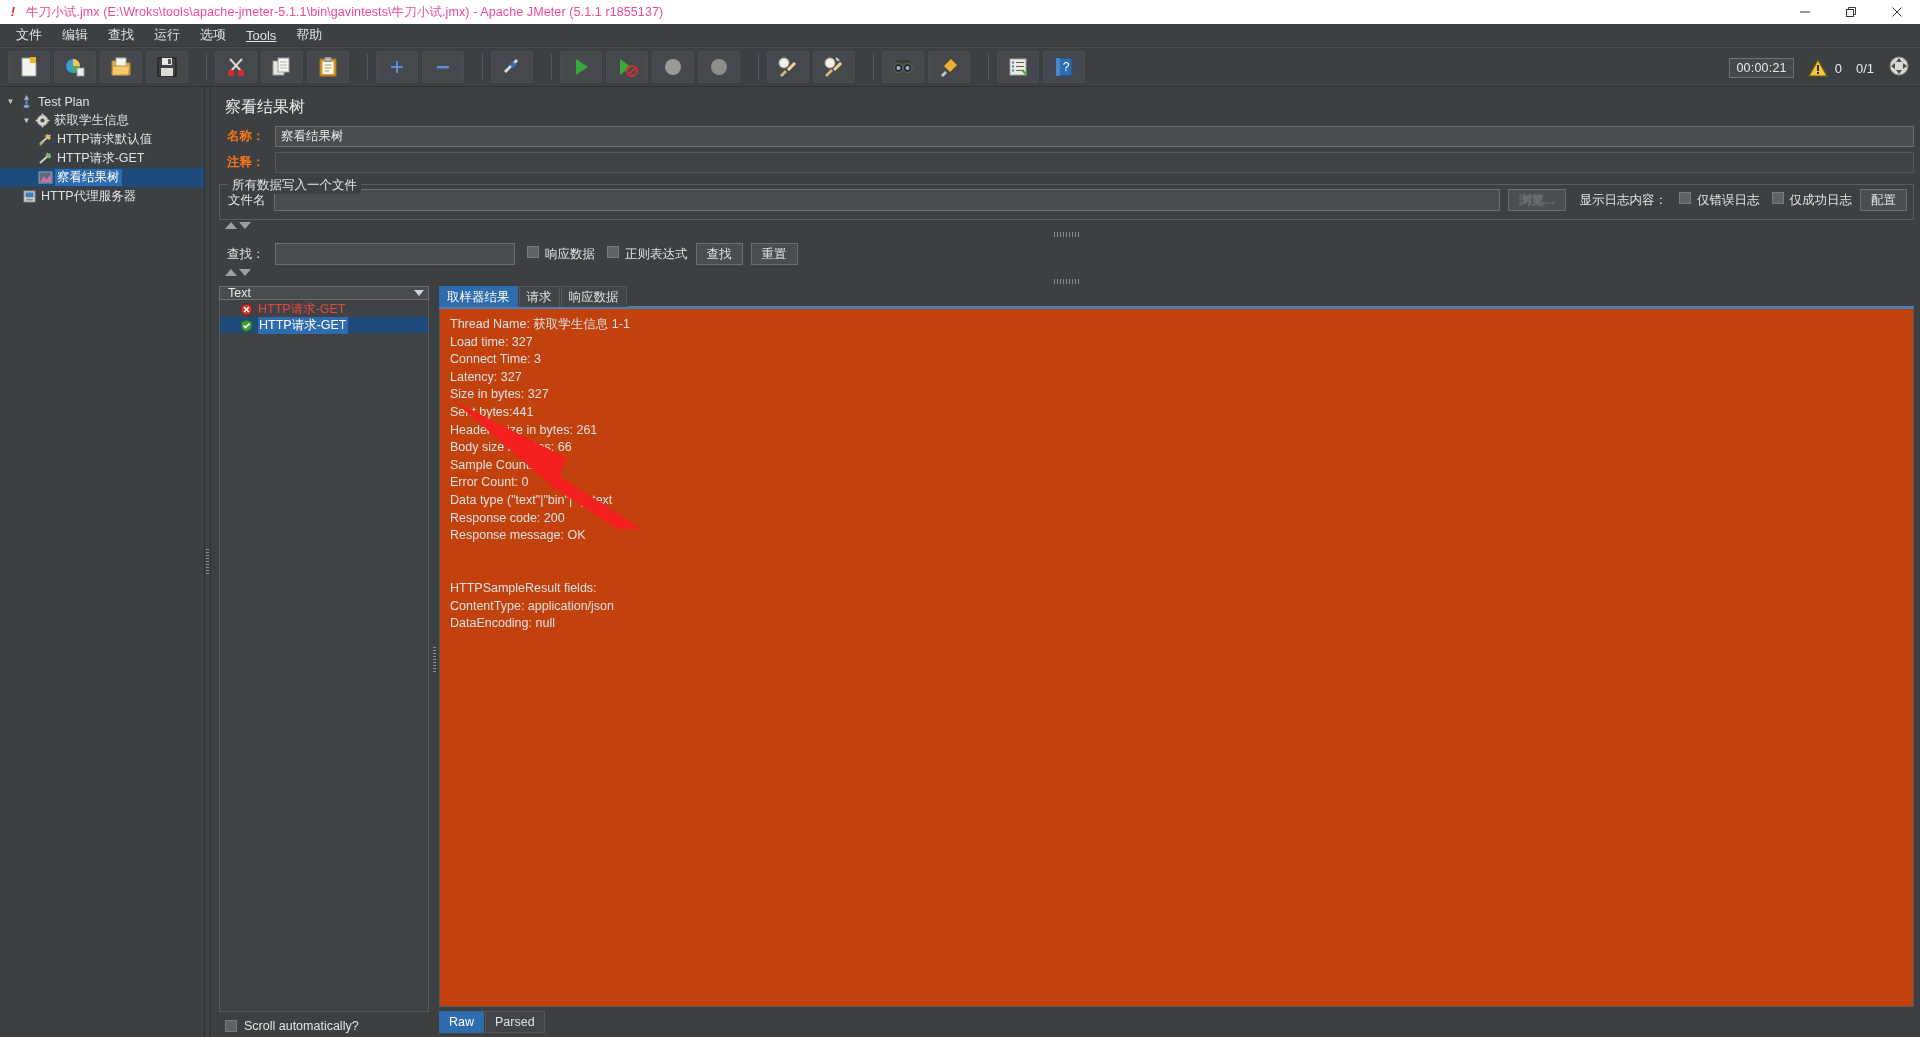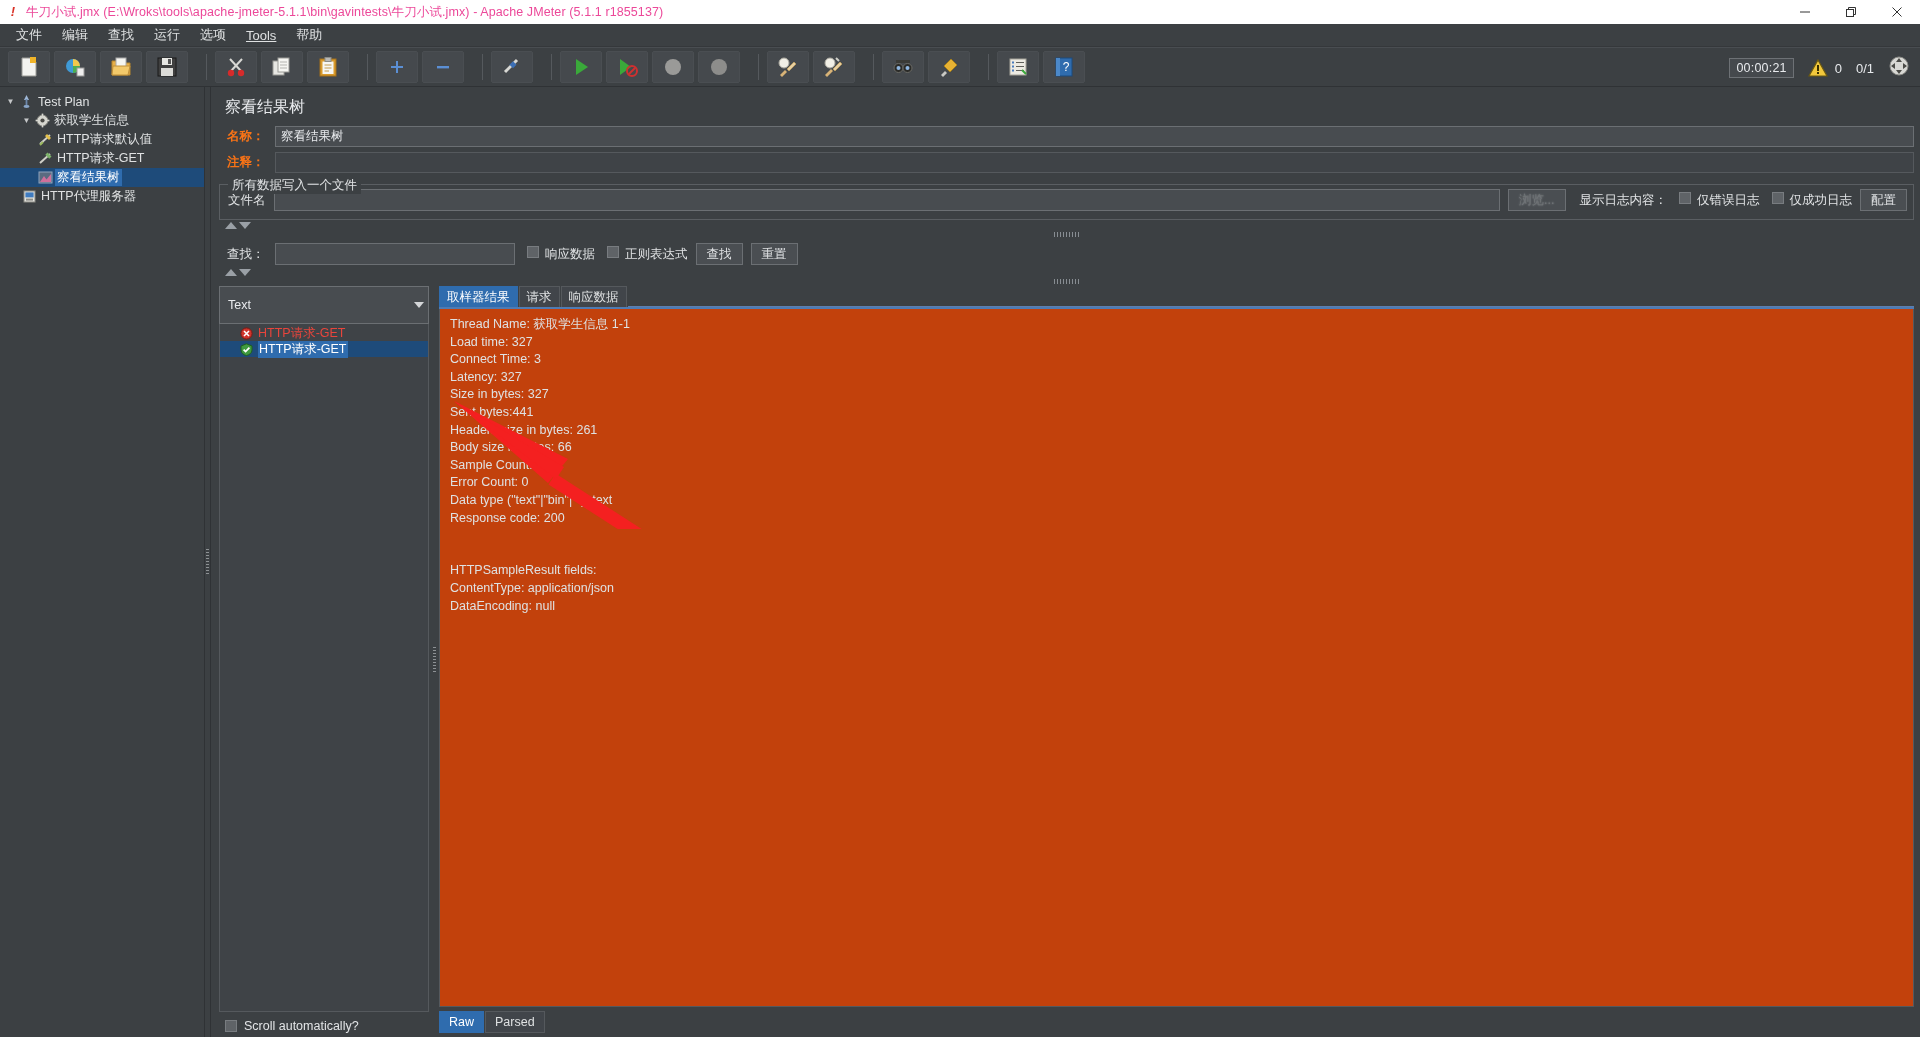--- a/index.html
+++ b/index.html
@@ -149,21 +149,21 @@
   .searchinput{
     width:240px; height:22px; background:#484c50; border:1px solid #6b6f73;
     color:#e8eaed; font-size:12.5px; padding:0 5px; outline:none;
     font-family:"Liberation Sans",sans-serif;
   }
 
   
   .lower{ flex:1; display:flex; min-height:0; padding-bottom:4px; }
   .leftlist{ width:210px; display:flex; flex-direction:column; min-width:0; }
   .combo{
-    height:38px; background:#484c50; border:1px solid #6b6f73;
+    height:14px; background:#484c50; border:1px solid #6b6f73;
     display:flex; align-items:center; justify-content:space-between;
     padding:0 4px 0 8px; color:#e8eaed; font-size:12.5px;
   }
   .combo .caret{ width:0;height:0;border-left:5px solid transparent;
                  border-right:5px solid transparent;border-top:6px solid #d4d6d8; }
   .listbox{
     flex:1; background:#3f4347; border:1px solid #55595d; border-top:none;
     overflow:hidden; padding-top:1px;
   }
   .lrow{ display:flex; align-items:center; height:16px; font-size:12.5px; padding-left:18px; }
@@ -625,20 +625,21 @@
           <div class="rline">Connect Time: 3</div>
           <div class="rline">Latency: 327</div>
           <div class="rline">Size in bytes: 327</div>
           <div class="rline">Sent bytes:441</div>
           <div class="rline">Headers size in bytes: 261</div>
           <div class="rline">Body size in bytes: 66</div>
           <div class="rline">Sample Count: 9</div>
           <div class="rline">Error Count: 0</div>
           <div class="rline">Data type ("text"|"bin"|""): text</div>
           <div class="rline">Response code: 200</div>
+          <div class="rline">Response message: OK</div>
           <div class="rblank"></div>
           <div class="rblank"></div>
           <div class="rline">HTTPSampleResult fields:</div>
           <div class="rline">ContentType: application/json</div>
           <div class="rline">DataEncoding: null</div>
 
           <svg class="arrow-overlay" width="300" height="220" viewBox="0 0 300 220">
             <path d="M14 92 L108 174 L128 150 Z" fill="#f42020"></path>
             <path d="M112 170 L230 246" stroke="#f42020" stroke-width="13" stroke-linecap="butt"></path>
             <path d="M14 92 L124 158 L116 170 Z" fill="#f42020"></path>

